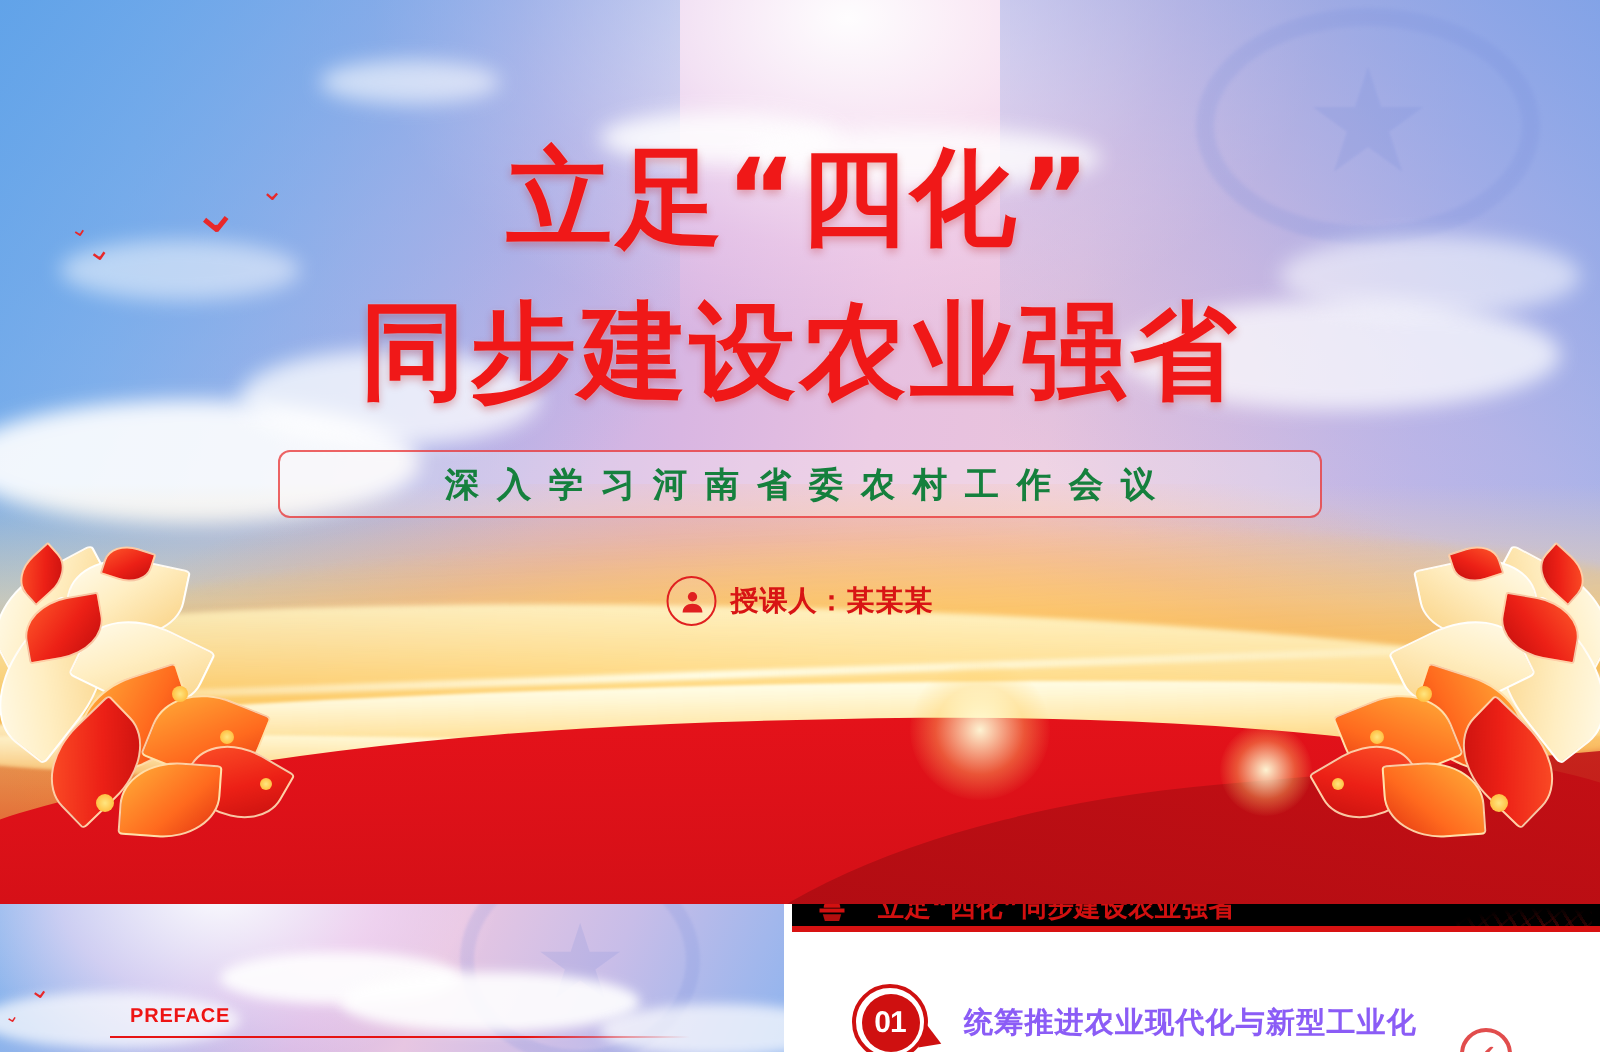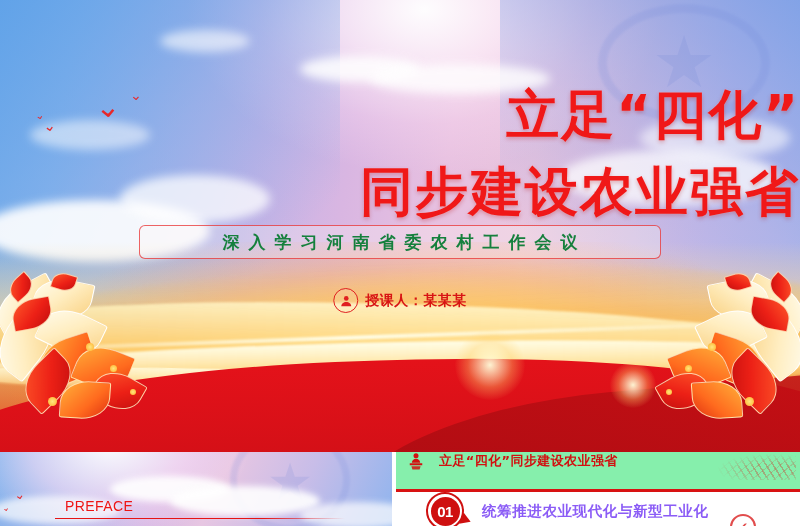--- a/index.html
+++ b/index.html
@@ -54,21 +54,21 @@
   
   .birds{ position:absolute; left:35px; top:88px; width:140px; height:80px; }
   .bird{ position:absolute; color:#e8282a; line-height:1; }
   .b1{ left:60px; top:4px;  font-size:30px; transform:rotate(-6deg); }
   .b2{ left:8px;  top:30px; font-size:15px; transform:rotate(-10deg); }
   .b3{ left:95px; top:0px;  font-size:14px; transform:rotate(-4deg); }
   .b4{ left:0px;  top:22px; font-size:11px; transform:rotate(-12deg); }
 
   
   .title-wrap{
-    position:absolute; left:0; right:0; top:87px; text-align:right; z-index:7;
+    position:absolute; left:0; right:0; top:72px; text-align:center; z-index:7;
   }
   .t-line{
     font-family:"DejaVu Sans","Liberation Sans",sans-serif;
     font-weight:bold; color:#f01818;
     letter-spacing:2px; line-height:1.04;
     text-shadow:0 2px 4px rgba(180,0,0,.28), 0 0 1px rgba(255,255,255,.5);
   }
   .t1{ font-size:53px; }
   .t2{ font-size:53px; margin-top:22px; }
 
@@ -167,33 +167,33 @@
 
   .pref{
     position:absolute; left:65px; bottom:12px; display:flex; align-items:baseline; gap:9px; z-index:4;
   }
   .pref-cn{
     font-family:"DejaVu Sans","Liberation Sans",sans-serif;
     font-size:23px; font-weight:bold; color:#ee1414; letter-spacing:6px;
     text-shadow:0 1px 2px rgba(160,0,0,.25);
   }
   .pref-en{
-    font-size:14px; font-weight:normal; color:#ee1414; letter-spacing:.4px;
+    font-size:10px; font-weight:bold; color:#ee1414; letter-spacing:.4px;
   }
   .pref-rule{
     position:absolute; left:55px; bottom:7px; width:290px; height:1.4px;
     background:linear-gradient(90deg,#e61414 0%,#e61414 72%,rgba(230,20,20,0) 100%);
     z-index:4;
   }
 
   
   .mr-head{
-    position:absolute; left:0; top:0; width:100%; height:40px;
-    background:#86efac; border-bottom:3px solid #d81212;
-    display:flex; align-items:flex-start; overflow:hidden;
+    position:absolute; left:0; top:0; width:100%; height:14px;
+    background:#000000; border-bottom:3px solid #d81212;
+    display:flex; align-items:flex-end; overflow:hidden;
   }
   .mr-logo{ margin-left:9px; width:22px; height:20px; position:relative; flex:none; }
   .mr-title{
     font-family:"DejaVu Sans","Liberation Sans",sans-serif;
     margin-left:12px; font-size:13px; font-weight:bold; color:#d21010; letter-spacing:.4px; white-space:nowrap;
   }
   .mr-orn{
     position:absolute; right:4px; top:2px; width:78px; height:26px; opacity:.55;
     background:
       repeating-linear-gradient(58deg, rgba(216,18,18,.55) 0 1.5px, rgba(255,255,255,0) 1.5px 6px),

